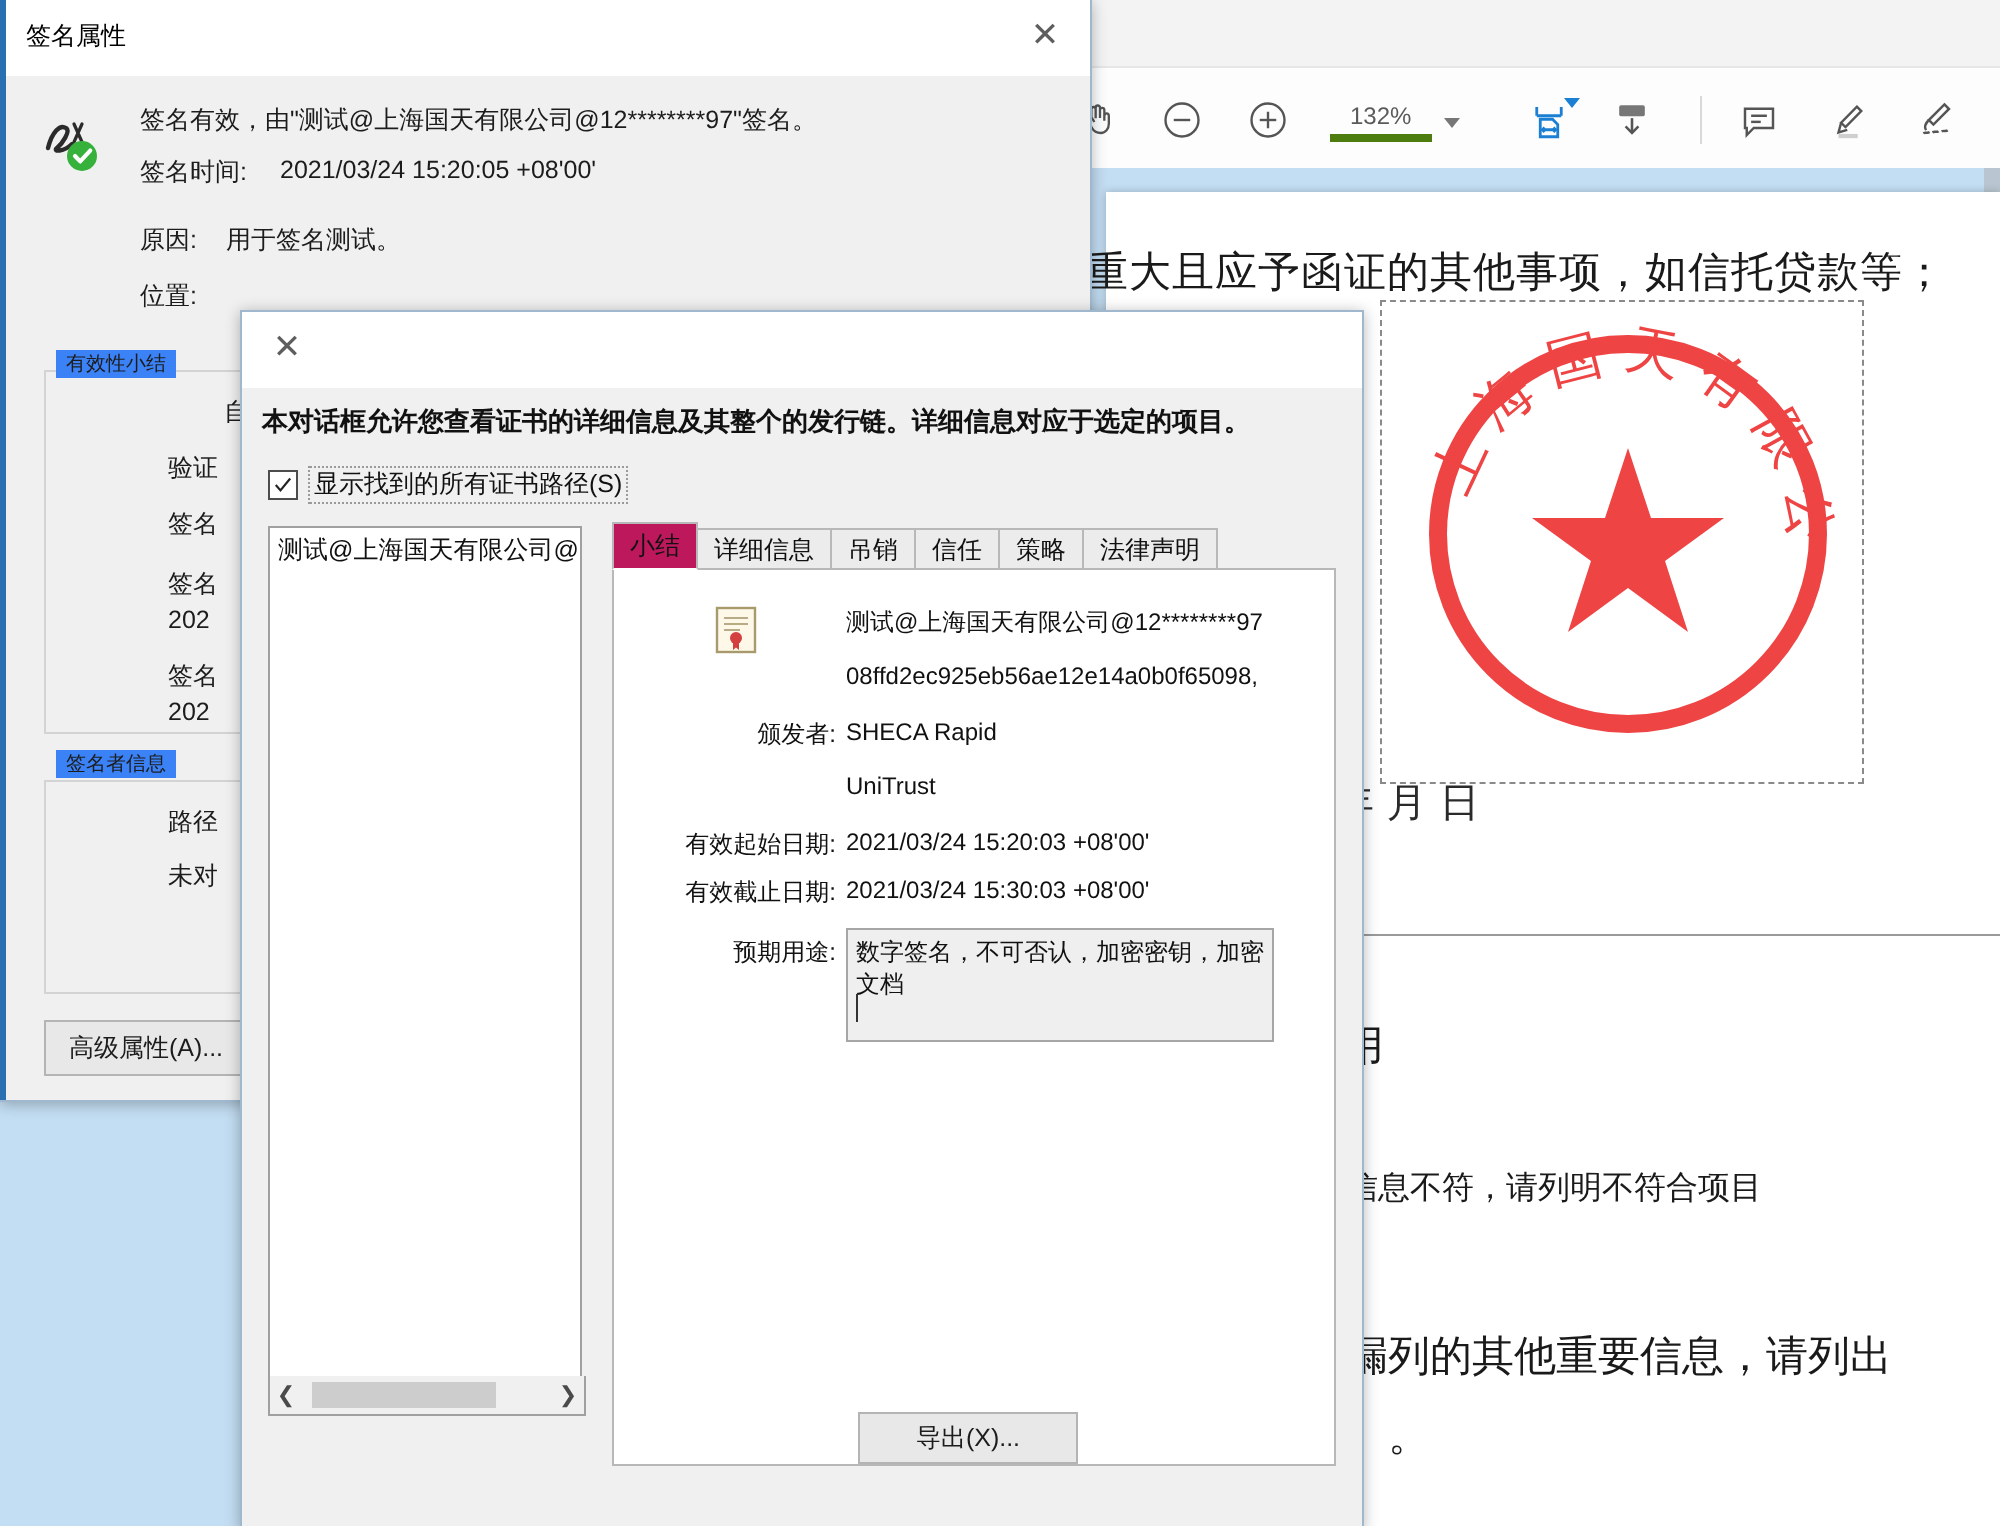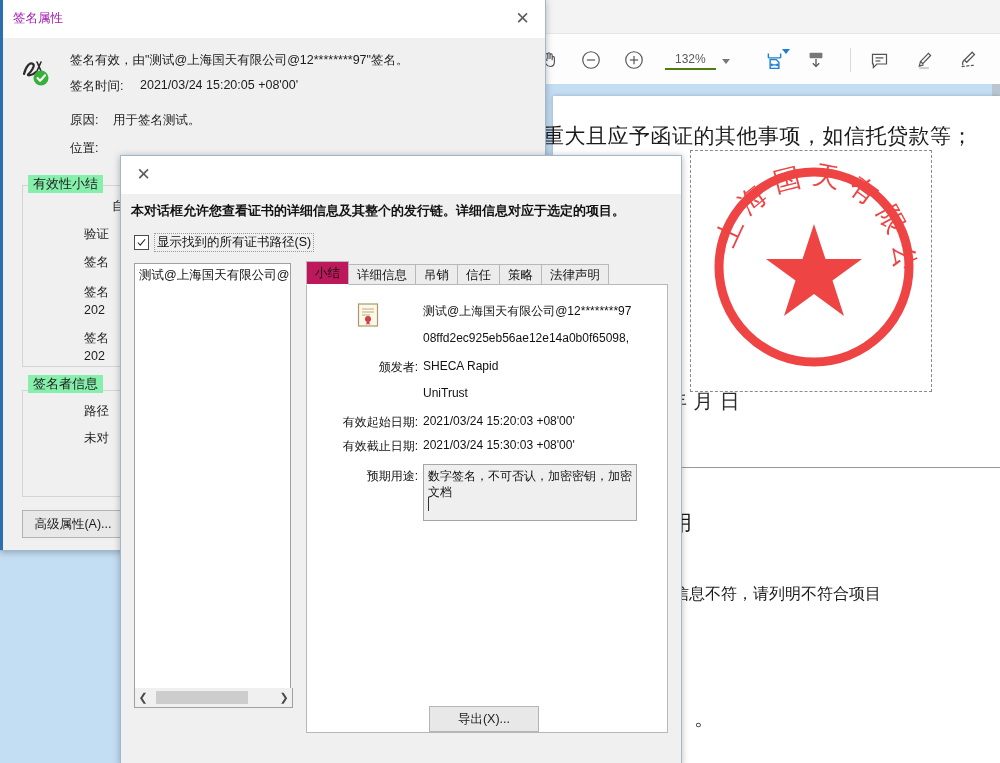--- a/index.html
+++ b/index.html
@@ -7,47 +7,47 @@
     width:1000px;height:763px;overflow:hidden;position:relative;
     font-family:"Liberation Sans","DejaVu Sans",sans-serif;
     background:#ffffff;
   }
   
   #pdf-app{position:absolute;left:0;top:0;width:1000px;height:763px;background:#ffffff;}
   #toolbar{position:absolute;left:0;top:33px;width:1000px;height:51px;background:#fdfdfd;border-bottom:1px solid #d8d8d8;border-top:1px solid #e6e6e6;}
   .tbtn{position:absolute;top:10px;width:32px;height:32px;display:flex;align-items:center;justify-content:center;}
   .tsep{position:absolute;top:14px;width:1px;height:24px;background:#d9d9d9;}
   #zoombox{position:absolute;top:16px;height:22px;display:flex;align-items:center;gap:6px;}
-  #zoomval{font-size:12px;color:#5a5a5a;border-bottom:2px solid #4d7c0f;padding:0 10px 2px 10px;}
+  #zoomval{font-size:12px;color:#5a5a5a;border-bottom:4px solid #4d7c0f;padding:0 10px 2px 10px;}
   .caret{width:0;height:0;border-left:4px solid transparent;border-right:4px solid transparent;border-top:5px solid #777;}
   .caret.blue{border-top-color:#1b7fd4;}
   #doc-bg{position:absolute;left:0;top:84px;width:1000px;height:679px;background:#c3ddf2;}
   #page{position:absolute;left:553px;top:96px;width:447px;height:667px;background:#ffffff;box-shadow:0 0 4px rgba(0,0,0,.22);}
   .docline{position:absolute;font-family:"DejaVu Serif","Liberation Serif",serif;color:#1a1a1a;white-space:nowrap;}
   #stamp-box{position:absolute;left:690px;top:150px;width:240px;height:240px;border:1px dashed #8a8a8a;background:#fff;}
   #stamp{position:absolute;left:703px;top:156px;width:222px;height:222px;}
   #pagesep{position:absolute;left:673px;top:467px;width:330px;height:1px;background:#9a9a9a;}
   #vscroll{position:absolute;right:0;top:84px;width:8px;height:679px;background:#e9eff4;}
   #vthumb{position:absolute;right:0;top:84px;width:8px;height:150px;background:#b9c6d1;}
   #topstrip{position:absolute;left:0;top:0;width:1000px;height:33px;background:#f3f3f3;border-bottom:1px solid #dcdcdc;}
   #topaccent{position:absolute;left:0;top:0;width:1000px;height:3px;background:#2a6fb0;}
 
   
   .dlg{position:absolute;background:#f0f0f0;border:1px solid #9fb8cd;box-shadow:0 1px 7px rgba(0,0,0,.28);}
   .dlg-title{height:37px;background:#ffffff;border-bottom:1px solid #ffffff;display:flex;align-items:center;}
-  .dlg-title .t{font-size:12.5px;color:#a21caf;padding-left:13px;flex:1;}
+  .dlg-title .t{font-size:12.5px;color:#000000;padding-left:13px;flex:1;}
   .dlg-close{width:45px;height:37px;display:flex;align-items:center;justify-content:center;color:#5e5e5e;font-size:17px;line-height:1;font-family:"DejaVu Sans",sans-serif;}
 
   
   #sigprops{left:0;top:0;width:545px;height:550px;border-left:none;border-top:none;}
   #sigprops .leftbar{position:absolute;left:0;top:0;width:3px;height:550px;background:#2a6fb0;}
   .sig-icon{position:absolute;left:14px;top:52px;width:44px;height:40px;}
   .sigrow{position:absolute;font-size:12.5px;color:#1c1c1c;white-space:nowrap;}
   .grp{position:absolute;border:1px solid #d3d3d3;border-radius:0;}
-  .grp-label{position:absolute;background:#86efac;font-size:13px;color:#1c1c1c;padding:0 5px;}
+  .grp-label{position:absolute;background:#3b82f6;font-size:10px;color:#1c1c1c;padding:0 5px;}
   .btn{position:absolute;background:#e8e8e8;border:1px solid #b4b4b4;font-size:12.5px;color:#1c1c1c;display:flex;align-items:center;justify-content:center;font-family:"Liberation Sans",sans-serif;}
 
   
   #certdlg{left:120px;top:155px;width:560px;height:608px;}
   #cert-heading{position:absolute;left:131px;top:202px;width:540px;font-size:13px;font-weight:bold;color:#111;white-space:nowrap;}
   #cert-chk{position:absolute;left:134px;top:233px;display:flex;align-items:center;gap:5px;}
   .chkbox{width:13px;height:13px;border:1px solid #4c4c4c;background:#fff;display:flex;align-items:center;justify-content:center;}
   .chkmark{width:9px;height:9px;}
   #cert-chk .lbl{font-size:12.5px;color:#111;border:1px dotted #9a9a9a;padding:0 2px;}
   #certlist{position:absolute;left:134px;top:263px;width:155px;height:425px;background:#fff;border:1px solid #a0a0a0;}
@@ -151,20 +151,21 @@
   <div id="doc-bg"></div>
   <div id="vscroll"></div>
   <div id="vthumb"></div>
 
   <div id="page">
     <div class="docline" style="left:-10px;top:26px;font-size:21px;letter-spacing:.5px;">重大且应予函证的其他事项，如信托贷款等；</div>
     <div class="docline" style="left:125px;top:258px;font-size:20px;color:#3a3a3a;">（公司盖章）</div>
     <div class="docline" style="left:114px;top:292px;font-size:20px;color:#2a2a2a;">年    月      日</div>
     <div class="docline" style="left:118px;top:413px;font-size:21px;">用</div>
     <div class="docline" style="left:120px;top:488px;font-size:16px;font-family:Liberation Serif, serif;">信息不符，请列明不符合项目</div>
+    <div class="docline" style="left:120px;top:568px;font-size:21px;">漏列的其他重要信息，请列出</div>
     <div class="docline" style="left:120px;top:608px;font-size:21px;">）。</div>
 
   </div>
   <div id="pagesep"></div>
 
   <div id="stamp-box"></div>
   <div id="stamp">
     <svg width="222" height="222" viewBox="0 0 222 222">
       <defs>
         <path id="arcpath" d="M 111,111 m -82,0 a 82,82 0 1 1 164,0" fill="none"></path>

